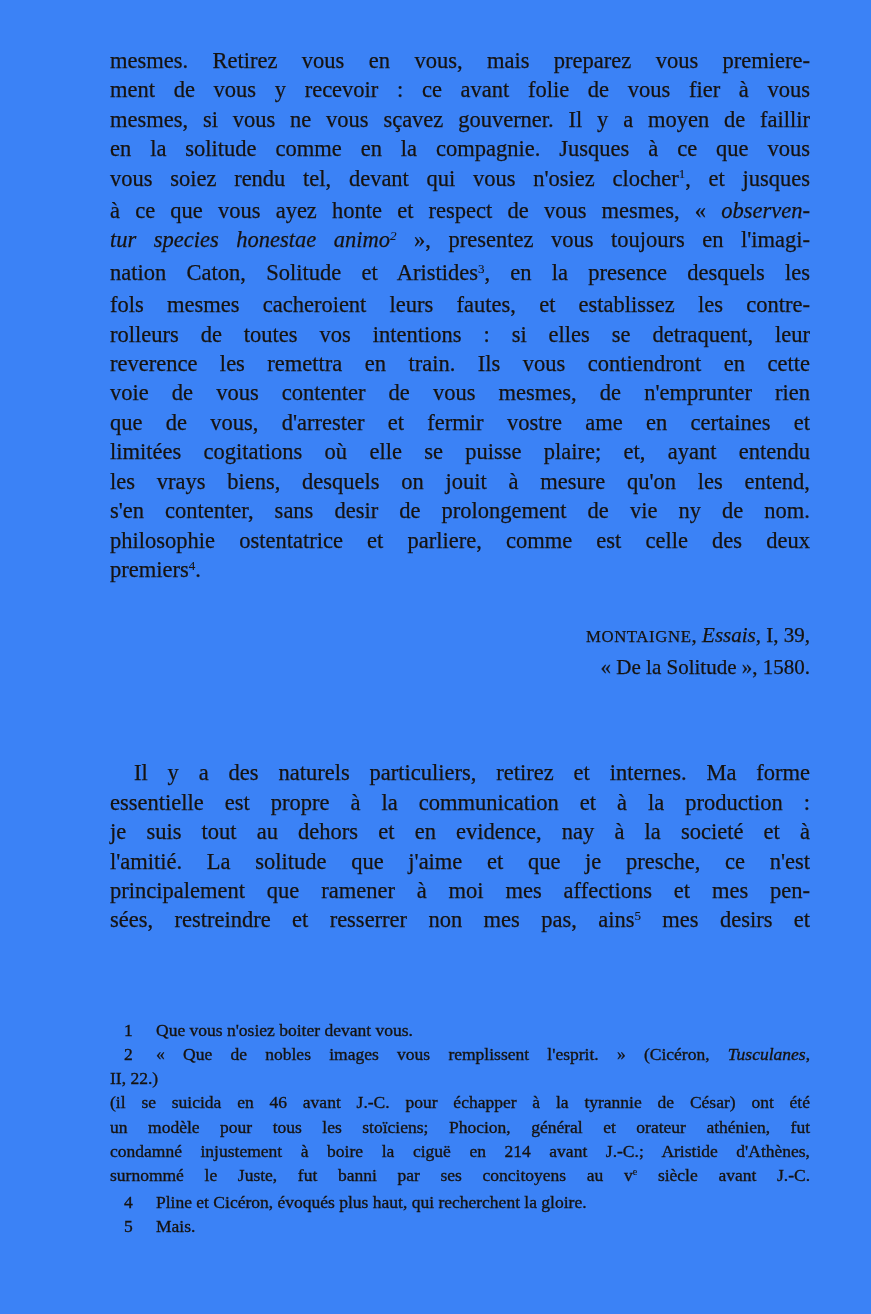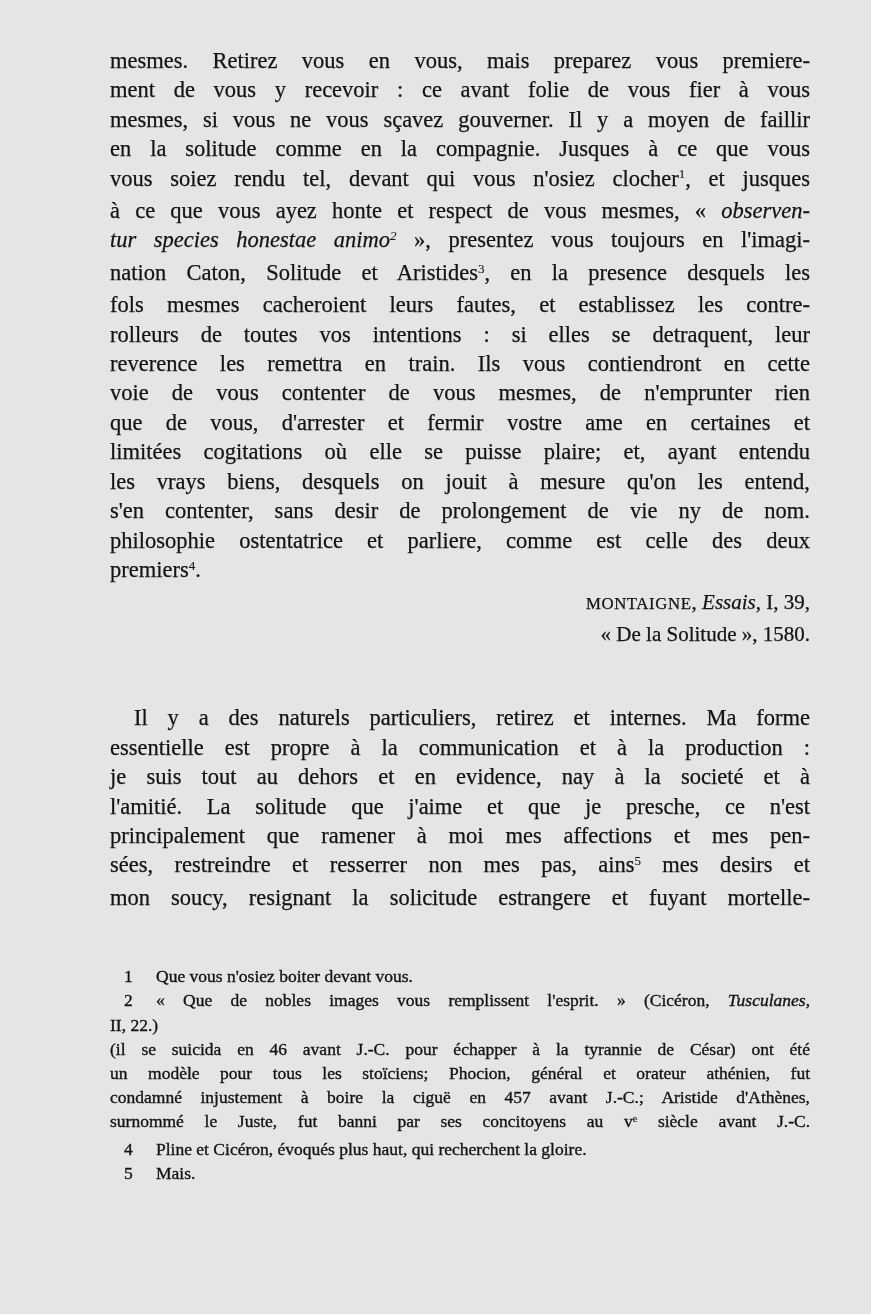--- a/index.html
+++ b/index.html
@@ -4,21 +4,21 @@
 <style>
   html, body {
     margin: 0;
     padding: 0;
     background: #ffffff;
   }
   .page {
     position: relative;
     width: 871px;
     height: 1314px;
-    background: #e5e5e5;
+    background: #3b82f6;
     color: #161310;
     font-family: "Liberation Serif", "DejaVu Serif", serif;
     overflow: hidden;
     -webkit-text-stroke: 0.25px #161310;
   }
   .body-text {
     position: absolute;
     left: 110px;
     top: 46px;
     width: 700px;
@@ -43,32 +43,33 @@
     letter-spacing: 0.6px;
   }
   sup {
     font-size: 0.58em;
     vertical-align: baseline;
     position: relative;
     top: -0.55em;
     -webkit-text-stroke: 0.1px #161310;
   }
   .attribution {
+    margin-top: 33px;
     font-size: 21px;
     line-height: 30px;
   }
   .attribution .tline {
     text-align: right;
     text-align-last: right;
   }
   .para2 {
-    margin-top: 54px;
+    margin-top: 76px;
   }
   .footnotes {
-    margin-top: 52px;
+    margin-top: 80px;
     font-size: 17.5px;
     line-height: 24.2px;
     -webkit-text-stroke: 0.35px #161310;
   }
   .fnum {
     display: inline-block;
     min-width: 46px;
     padding-left: 14px;
     box-sizing: border-box;
     font-style: normal;
@@ -106,29 +107,28 @@
         <div class="tline"><span>« De la Solitude », 1580.</span></div>
       </div>
 
     <div class="para para2">
         <div class="tline ind"><span>Il y a des naturels particuliers, retirez et internes. Ma forme</span></div>
         <div class="tline"><span>essentielle est propre à la communication et à la production :</span></div>
         <div class="tline"><span>je suis tout au dehors et en evidence, nay à la societé et à</span></div>
         <div class="tline"><span>l'amitié. La solitude que j'aime et que je presche, ce n'est</span></div>
         <div class="tline"><span>principalement que ramener à moi mes affections et mes pen-</span></div>
         <div class="tline"><span>sées, restreindre et resserrer non mes pas, ains</span><sup>5</sup><span> mes desirs et</span></div>
-        <div class="tline"><span>mon soucy, resignant la solicitude estrangere et fuyant mortelle-</span></div>
       </div>
 
     <div class="footnotes">
         <div class="tline last"><span class="fnum">1</span><span>Que vous n'osiez boiter devant vous.</span></div>
         <div class="tline"><span class="fnum">2</span><span>« Que de nobles images vous remplissent l'esprit. » (Cicéron, </span><span class="it">Tusculanes</span><span>,</span></div>
         <div class="tline last"><span>II, 22.)</span></div>
         <div class="tline"><span>(il se suicida en 46 avant J.-C. pour échapper à la tyrannie de César) ont été</span></div>
         <div class="tline"><span>un modèle pour tous les stoïciens; Phocion, général et orateur athénien, fut</span></div>
-        <div class="tline"><span>condamné injustement à boire la ciguë en 457 avant J.-C.; Aristide d'Athènes,</span></div>
+        <div class="tline"><span>condamné injustement à boire la ciguë en 214 avant J.-C.; Aristide d'Athènes,</span></div>
         <div class="tline"><span>surnommé le Juste, fut banni par ses concitoyens au </span><span>v</span><sup>e</sup><span> siècle avant J.-C.</span></div>
         <div class="tline last"><span class="fnum">4</span><span>Pline et Cicéron, évoqués plus haut, qui recherchent la gloire.</span></div>
         <div class="tline last"><span class="fnum">5</span><span>Mais.</span></div>
       </div>
 
   </section>
 </div>
 
 </body></html>

